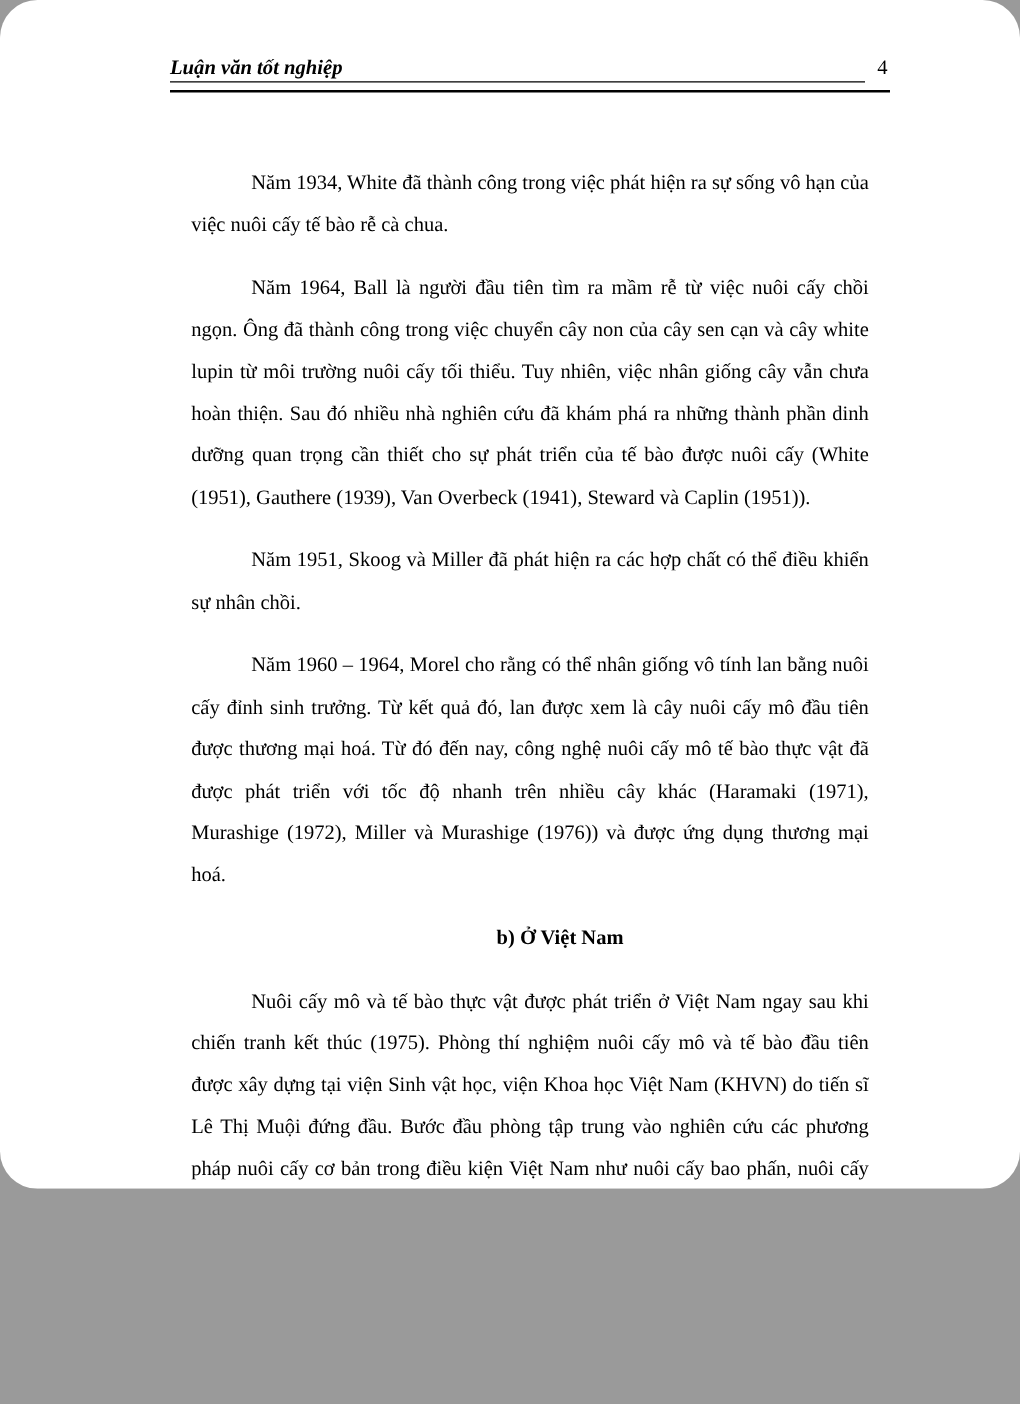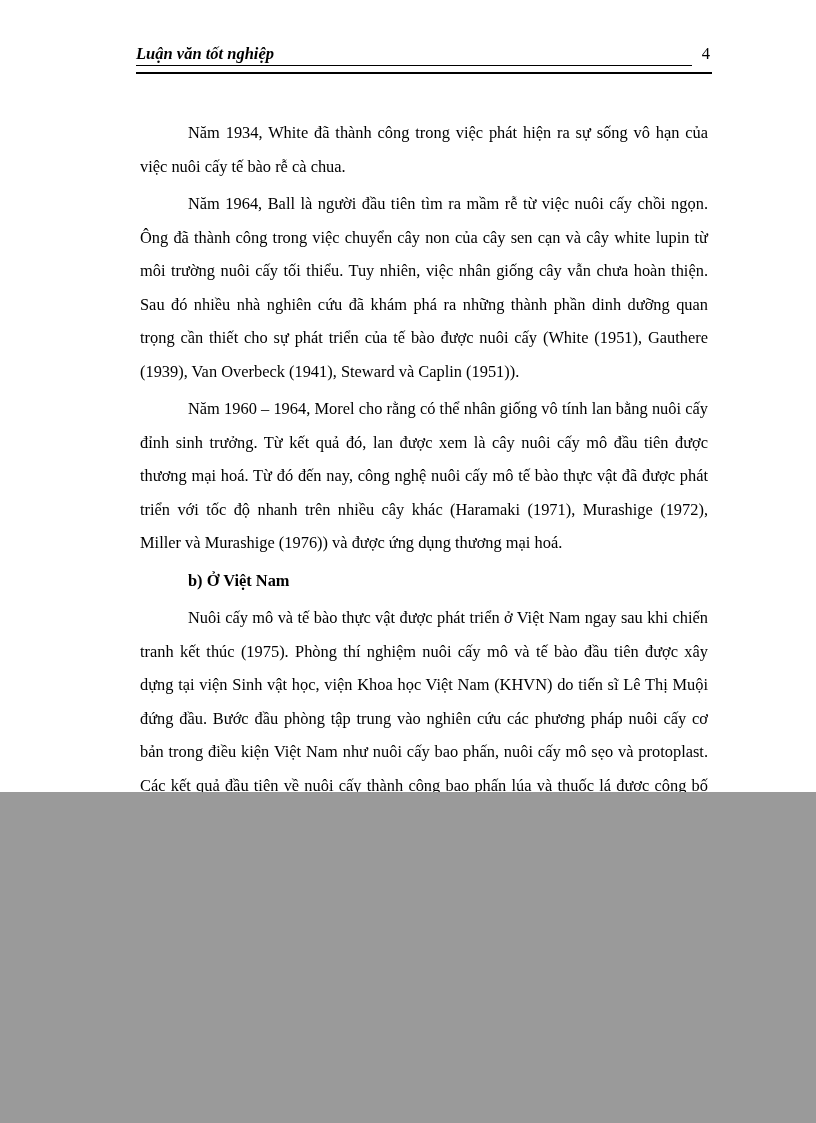--- a/index.html
+++ b/index.html
@@ -3,27 +3,28 @@
 <meta charset="utf-8">
 <style>
   html, body {
     margin: 0;
     padding: 0;
     background: #9a9a9a;
   }
   .page {
     position: relative;
     width: 816px;
-    height: 792px;
+    height: 951px;
     margin: 0 auto;
     background: #ffffff;
     color: #000000;
     font-family: "Liberation Serif", "DejaVu Serif", serif;
     overflow: hidden;
     box-sizing: border-box;
+    border-radius: 30px;
   }
   
   .header {
     position: absolute;
     left: 136px;
     right: 104px;
     top: 44px;
   }
   .header-row {
     display: flex;
@@ -57,28 +58,28 @@
   .body-text {
     position: absolute;
     left: 136px;
     right: 104px;
     top: 112px;
     font-size: 16.4px;
     line-height: 33.5px;
     text-align: justify;
   }
   .body-text p {
-    margin: 4px;
+    margin: 17px;
     text-indent: 48px;
   }
   .section-heading {
     margin: 0;
     text-indent: 48px;
     font-weight: bold;
-    text-align: left;
+    text-align: center;
   }
   
   .footer {
     position: absolute;
     left: 136px;
     right: 104px;
     top: 1048px;
     border-top: 2px solid #000;
     padding-top: 3px;
   }
@@ -101,20 +102,21 @@
       <span class="header-title">Luận văn tốt nghiệp</span>
       <span class="header-pagenum">4</span>
     </div>
     <div class="header-rule-thin"></div>
     <div class="header-rule-thick"></div>
   </div>
 
   <div class="body-text">
     <p>Năm 1934, White đã thành công trong việc phát hiện ra sự sống vô hạn của việc nuôi cấy tế bào rễ cà chua.</p>
     <p>Năm 1964, Ball là người đầu tiên tìm ra mầm rễ từ việc nuôi cấy chồi ngọn. Ông đã thành công trong việc chuyển cây non của cây sen cạn và cây white lupin từ môi trường nuôi cấy tối thiểu. Tuy nhiên, việc nhân giống cây vẫn chưa hoàn thiện. Sau đó nhiều nhà nghiên cứu đã khám phá ra những thành phần dinh dưỡng quan trọng cần thiết cho sự phát triển của tế bào được nuôi cấy (White (1951), Gauthere (1939), Van Overbeck (1941), Steward và Caplin (1951)).</p>
+    <p>Năm 1951, Skoog và Miller đã phát hiện ra các hợp chất có thể điều khiển sự nhân chồi.</p>
     <p>Năm 1960 – 1964, Morel cho rằng có thể nhân giống vô tính lan bằng nuôi cấy đỉnh sinh trưởng. Từ kết quả đó, lan được xem là cây nuôi cấy mô đầu tiên được thương mại hoá. Từ đó đến nay, công nghệ nuôi cấy mô tế bào thực vật đã được phát triển với tốc độ nhanh trên nhiều cây khác (Haramaki (1971), Murashige (1972), Miller và Murashige (1976)) và được ứng dụng thương mại hoá.</p>
     <p class="section-heading">b) Ở Việt Nam</p>
     <p>Nuôi cấy mô và tế bào thực vật được phát triển ở Việt Nam ngay sau khi chiến tranh kết thúc (1975). Phòng thí nghiệm nuôi cấy mô và tế bào đầu tiên được xây dựng tại viện Sinh vật học, viện Khoa học Việt Nam (KHVN) do tiến sĩ Lê Thị Muội đứng đầu. Bước đầu phòng tập trung vào nghiên cứu các phương pháp nuôi cấy cơ bản trong điều kiện Việt Nam như nuôi cấy bao phấn, nuôi cấy mô sẹo và protoplast. Các kết quả đầu tiên về nuôi cấy thành công bao phấn lúa và thuốc lá được công bố vào năm 1978 (Lê Thị Muội và cs,, 1978; Lê Thị Xuân và cs,, 1978). Tiếp đó là thành công về nuôi cấy protoplast ở thuốc lá và khoai tây (Lê Thị Muội và Nguyễn Đức Thành, 1978; Nguyễn Đức Thành và Lê Thị Muội, 1980, 1981).</p>
   </div>
 
   <div class="footer">
     <div class="footer-row">
       <span>SVTH: Nguyễn Thị Ngọc</span>
       <span>Gauthere» Agriviet.Com</span>
     </div>

